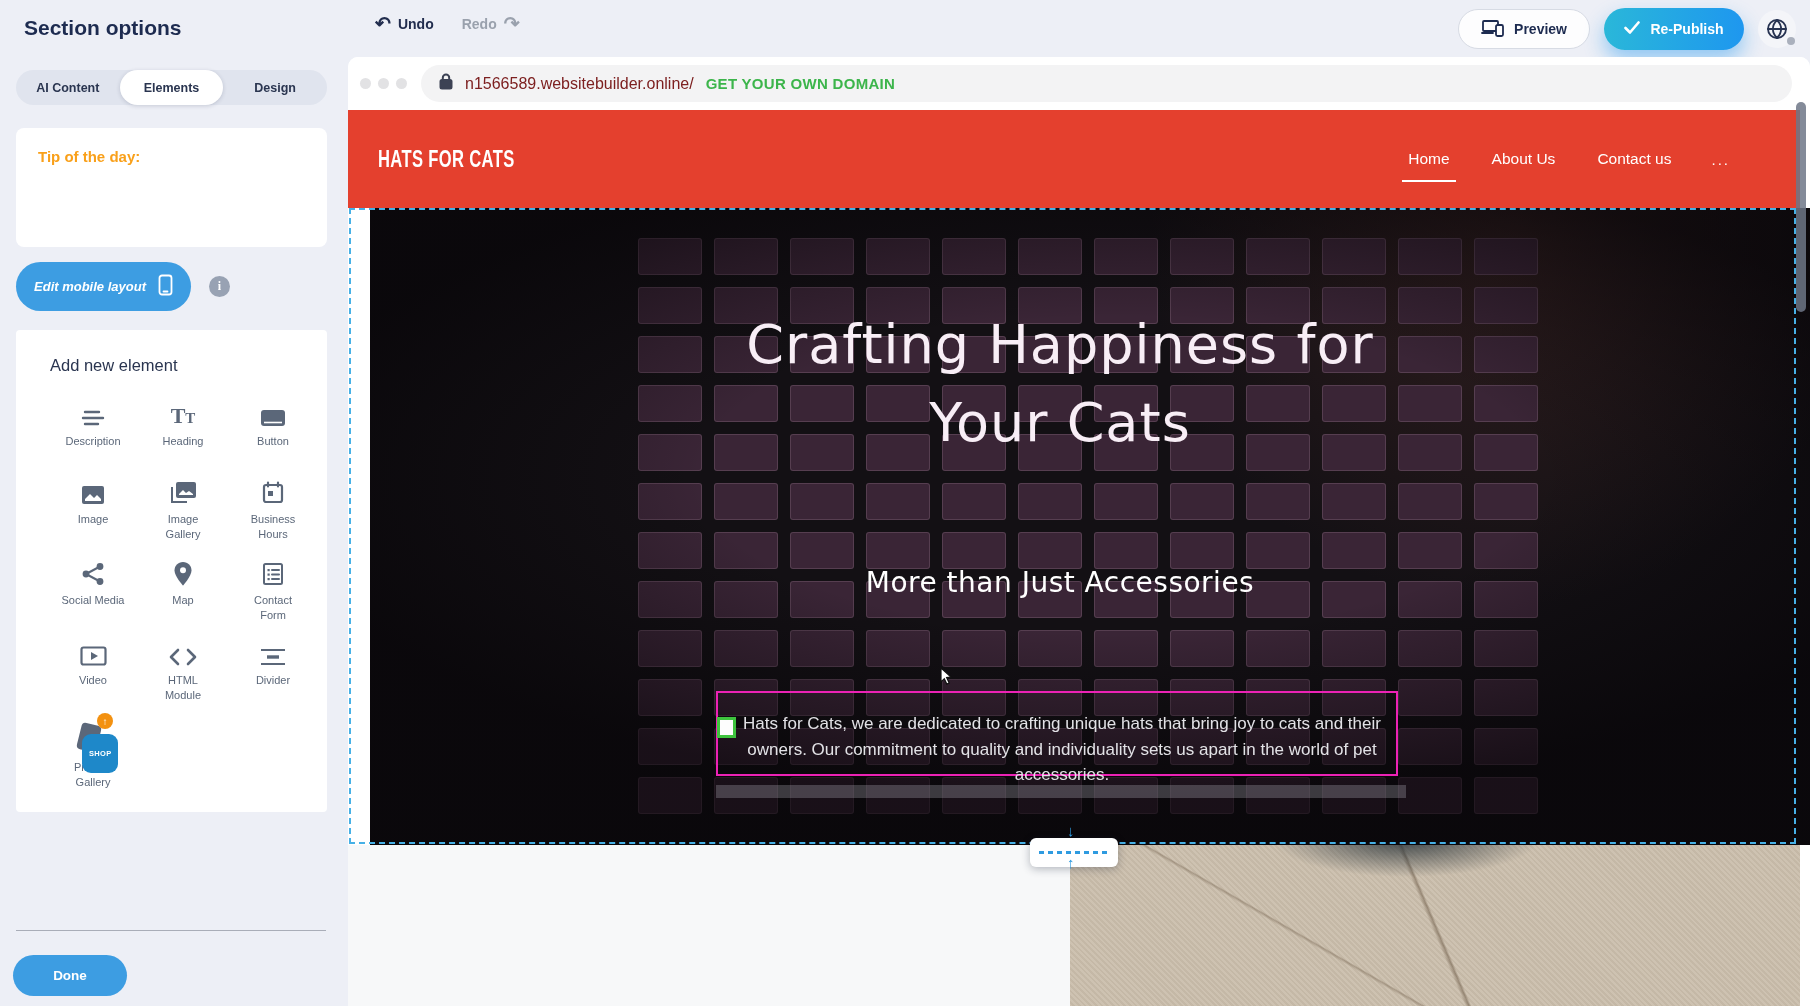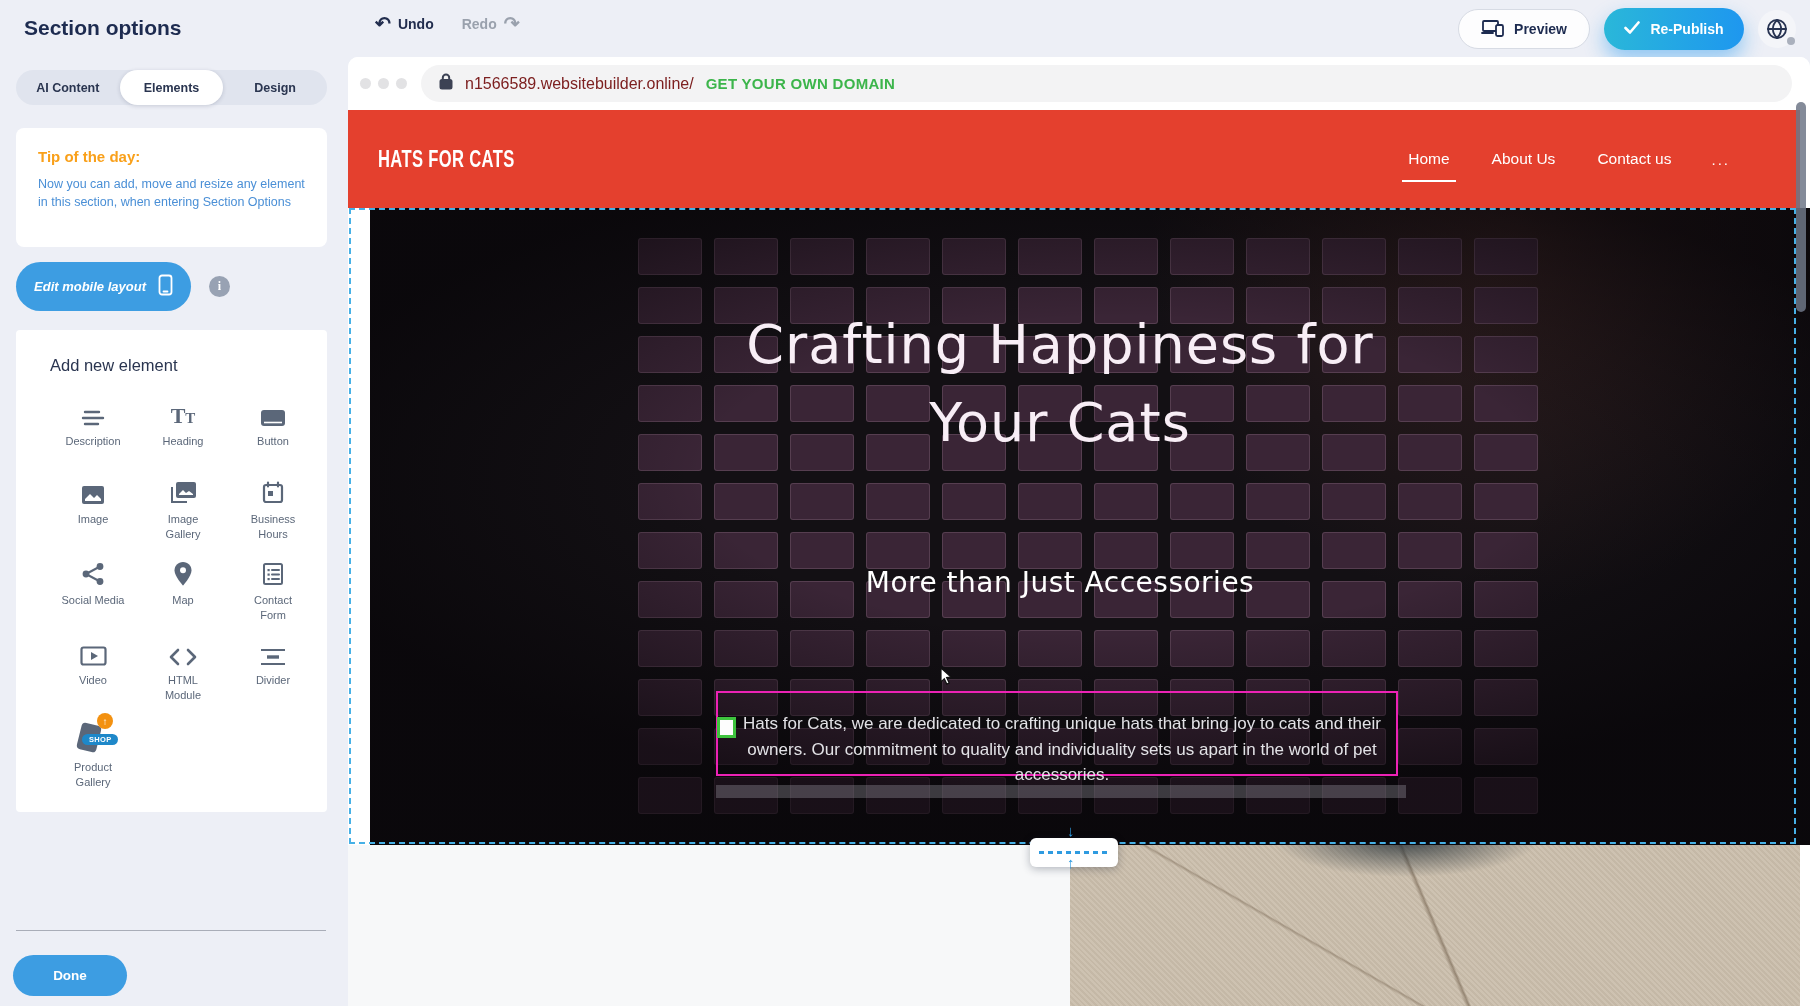--- a/index.html
+++ b/index.html
@@ -43,21 +43,21 @@
   .add-title { font-size:16.5px; color:#2a3550; margin-bottom:24px; }
   .el-grid { display:grid; grid-template-columns:repeat(3, 86px); column-gap:4px; row-gap:16px; }
   .el-item { display:flex; flex-direction:column; align-items:center; cursor:pointer; min-height:62px; }
   .el-item svg { display:block; }
   .el-icon { height:28px; display:flex; align-items:flex-end; justify-content:center; color:#5b6779; }
   .el-label { margin-top:7px; font-size:11px; color:#5b6779; text-align:center; line-height:1.35; max-width:64px; }
   .heading-glyph { font-size:22px; font-weight:bold; color:#5b6779; font-family:"Liberation Serif", serif; line-height:1; }
   .pg-icon { position:relative; width:40px; height:34px; }
   .pg-phone { position:absolute; left:6px; top:5px; width:20px; height:27px; background:#5b6779; border-radius:4px; transform:rotate(14deg); }
   .pg-shop { position:absolute; left:9px; top:15px; background:#1e88c9; color:#fff; font-size:7.5px; font-weight:bold;
-    padding:1px 7px; border-radius:9px; letter-spacing:.3px; }
+    padding:15px 7px; border-radius:9px; letter-spacing:.3px; }
   .pg-up { position:absolute; right:0px; top:-6px; width:16px; height:16px; border-radius:50%; background:#f39110; color:#fff;
     font-size:10px; font-weight:bold; display:flex; align-items:center; justify-content:center; }
   .sidebar-divider { position:absolute; left:16px; top:873px; width:310px; height:1px; background:#a9adb8; }
   .done-btn { position:absolute; left:13px; top:898px; width:114px; height:41px; border-radius:21px; background:#3d9de2;
     color:#fff; font-size:13.5px; font-weight:bold; display:flex; align-items:center; justify-content:center; cursor:pointer; }
 
   
   .browser { position:absolute; left:348px; top:57px; width:1462px; height:949px; background:#fff; border-radius:10px 10px 0 0; overflow:hidden; }
   .chrome { position:absolute; left:0; top:0; width:100%; height:53px; background:#fff; display:flex; align-items:center; }
   .traffic { display:flex; gap:7px; margin-left:12px; }
@@ -161,21 +161,20 @@
 
 <div class="sidebar">
   <div class="tabbar">
     <div class="tab">AI Content</div>
     <div class="tab active">Elements</div>
     <div class="tab">Design</div>
   </div>
 
   <div class="tip-card">
     <div class="tip-title">Tip of the day:</div>
-    <div class="tip-body">Now you can add, move and resize any element in this section, when entering Section Options</div>
   </div>
 
   <div class="edit-mobile-row">
     <div class="edit-mobile-btn">
       <span>Edit mobile layout</span>
       <span>
         <svg class="icon" width="15" height="22" viewBox="0 0 15 22" style="color:#fff">
             <rect x="1.5" y="1.5" width="12" height="19" rx="2.5"></rect>
             <path d="M5.5 17.5h4"></path>
           </svg>

